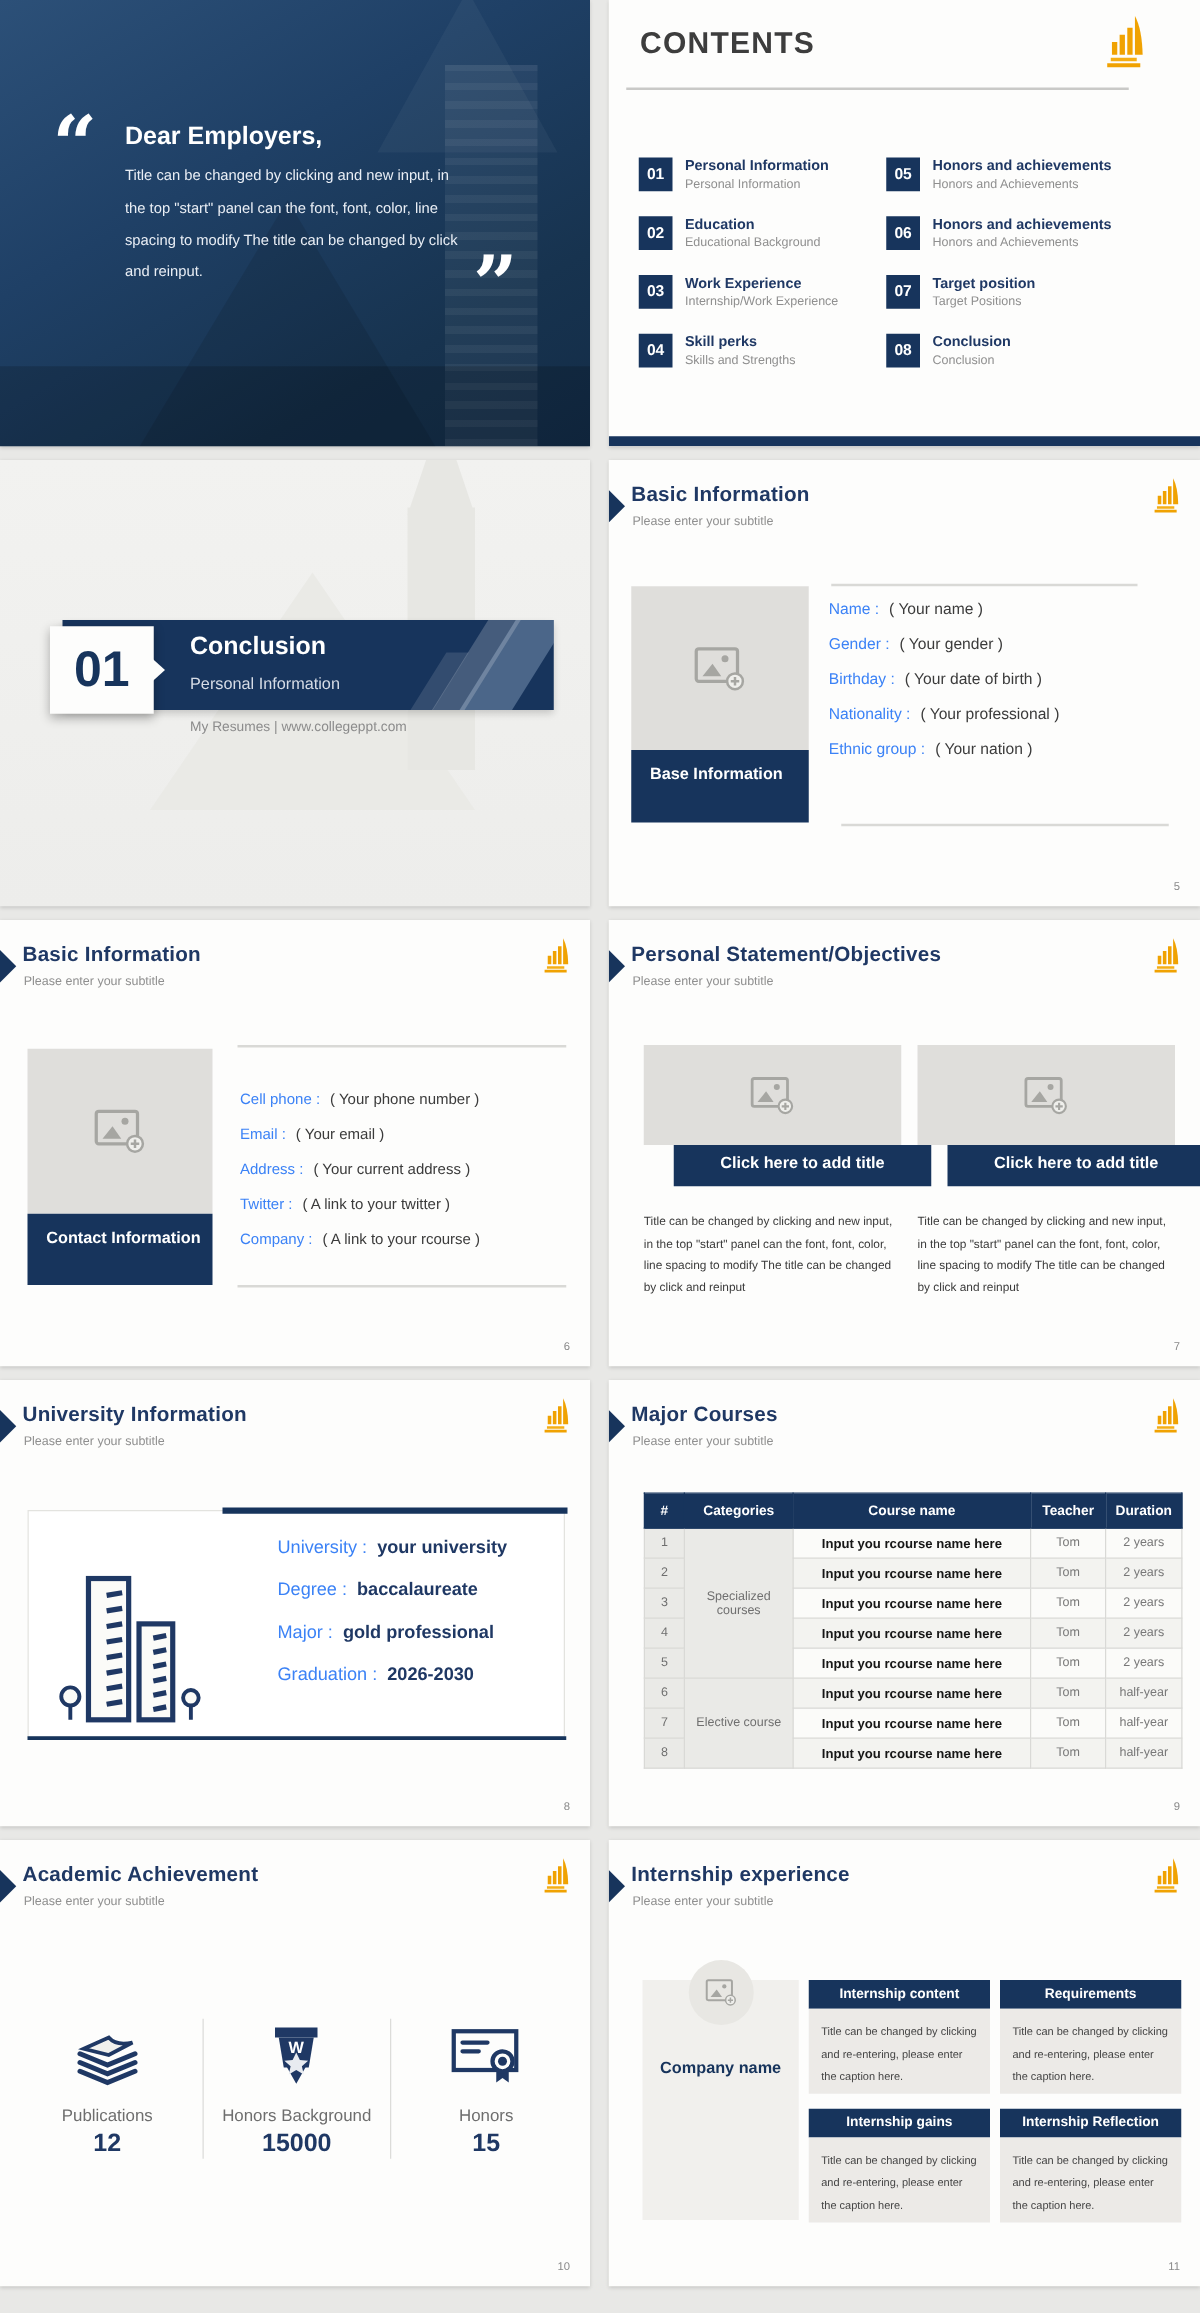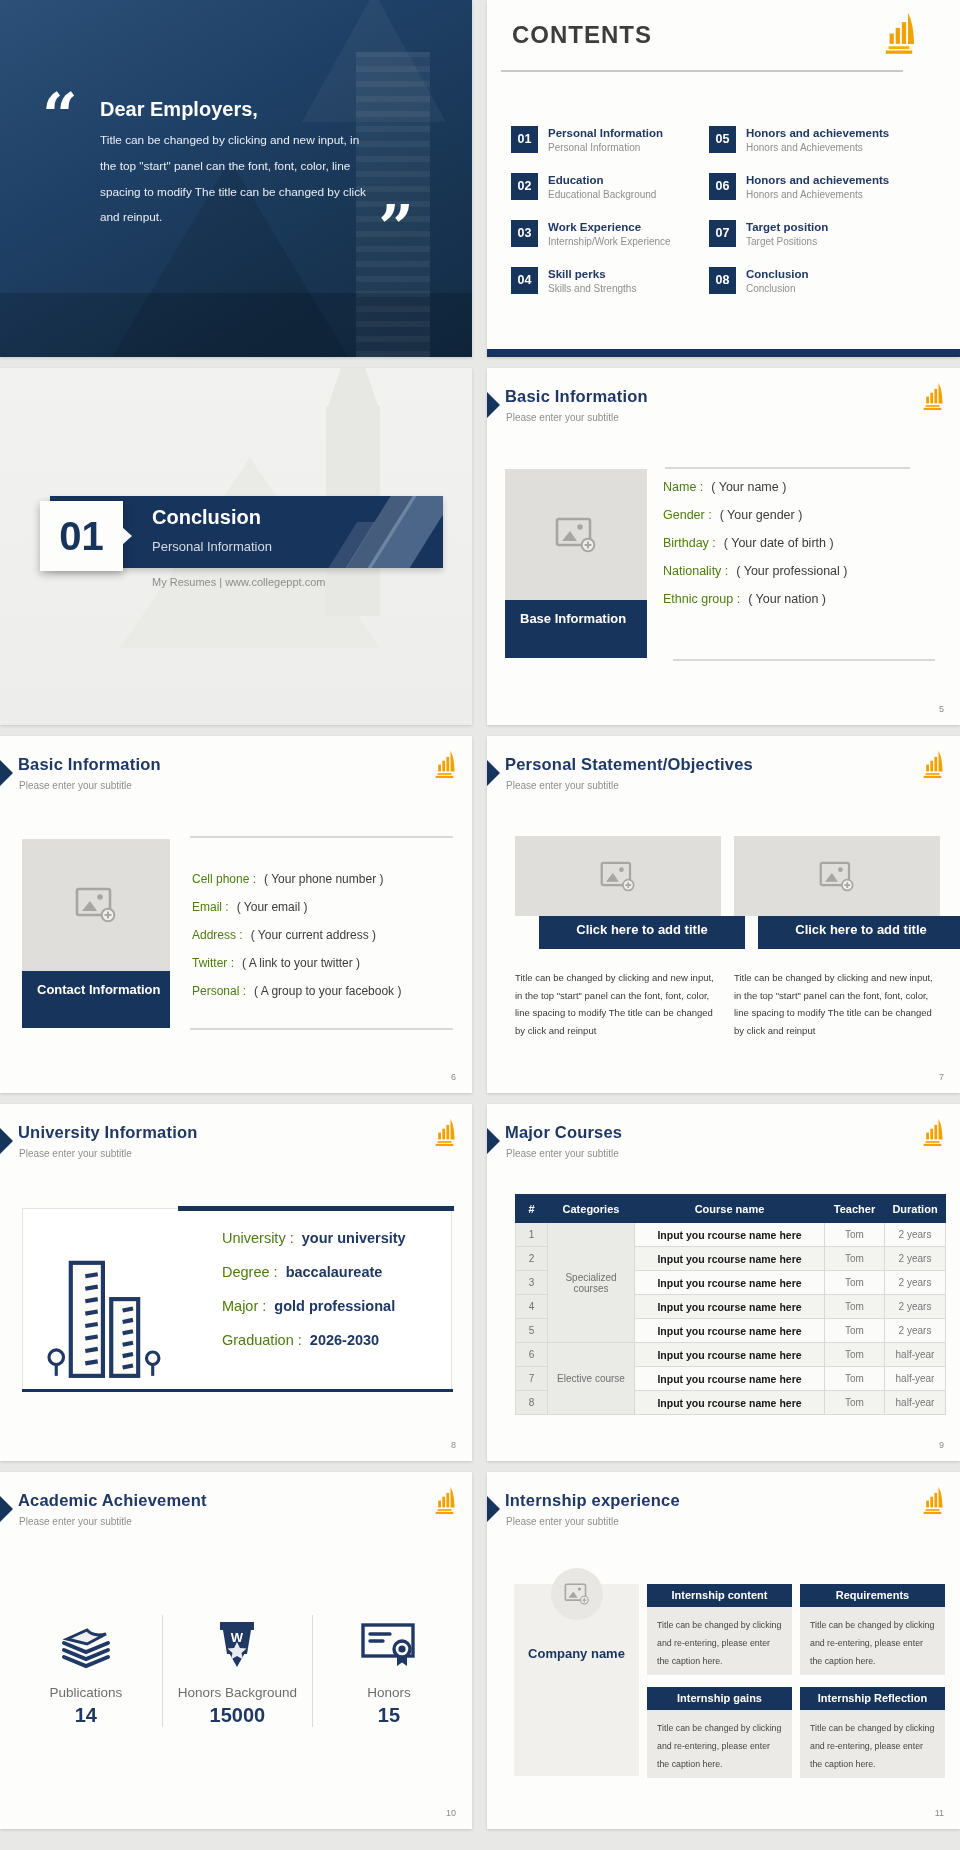--- a/index.html
+++ b/index.html
@@ -77,21 +77,21 @@
   .sec-sub { position:absolute; left:152px; top:171px; font-size:13px; color:#d6dce6; }
   .sec-footer { position:absolute; left:152px; top:208px; font-size:11px; color:#8c8c8c; }
 
   
   .ph-box { position:absolute; background:#dfdedb; display:flex; align-items:center; justify-content:center; }
   .ph-icon { width:42px; height:36px; }
   .navy-label { position:absolute; background:#17345c; color:#fff; font-size:13px; font-weight:bold;
     line-height:17px; padding:10px 0 0 15px; }
   .thin-line { position:absolute; height:2px; background:#d9d9d6; }
   .field-row { white-space:nowrap; font-size:12.5px; }
-  .field-label { color:#4d7c0f; }
+  .field-label { color:#3b82f6; }
   .field-value { color:#3b3b3b; margin-left:8px; }
   .fields-5 .field-row { margin-bottom:14px; }
 
   
   .st-card { position:absolute; top:100px; width:206px; }
   .st-ph { width:206px; height:80px; background:#dfdedb; display:flex; align-items:center; justify-content:center; }
   .st-bar { width:206px; height:33px; background:#17345c; color:#fff; font-size:13px; font-weight:bold;
     text-align:center; line-height:27px;margin-left:24px; }
   .st-caption { margin-top:20px; width:202px; font-size:9.5px; line-height:17.5px; color:#3a3a3a; }
 
@@ -319,21 +319,21 @@
       <svg class="ph-icon" viewBox="0 0 42 36">
           <use href="#sym-imgicon"></use>
         </svg>
     </div>
     <div class="navy-label" style="left:22px;top:235px;width:148px;height:57px">Contact Information</div>
     <div class="fields-5" style="position:absolute;left:192px;top:136px">
       <div class="field-row" style="font-size:12px"><span class="field-label">Cell phone :</span><span class="field-value">( Your phone number )</span></div>
       <div class="field-row" style="font-size:12px"><span class="field-label">Email :</span><span class="field-value">( Your email )</span></div>
       <div class="field-row" style="font-size:12px"><span class="field-label">Address :</span><span class="field-value">( Your current address )</span></div>
       <div class="field-row" style="font-size:12px"><span class="field-label">Twitter :</span><span class="field-value">( A link to your twitter )</span></div>
-      <div class="field-row" style="font-size:12px"><span class="field-label">Personal :</span><span class="field-value">( A group to your facebook )</span></div>
+      <div class="field-row" style="font-size:12px"><span class="field-label">Company :</span><span class="field-value">( A link to your rcourse )</span></div>
     </div>
     <div class="thin-line" style="left:190px;top:292px;width:263px"></div>
     <div class="pagenum">6</div>
   </div>
 
   <div class="slide">
     <span class="hdr-arrow"></span>
     <div class="hdr-title">Personal Statement/Objectives</div>
     <div class="hdr-sub">Please enter your subtitle</div>
     <svg class="logo-sm" viewBox="0 0 36 46">
@@ -468,21 +468,21 @@
     <div class="hdr-sub">Please enter your subtitle</div>
     <svg class="logo-sm" viewBox="0 0 36 46">
         <use href="#sym-logo"></use>
       </svg>
     <div class="ach-wrap">
       <div class="ach-col">
         <svg class="ach-icon" viewBox="0 0 60 48">
             <use href="#sym-books"></use>
           </svg>
         <div class="ach-label">Publications</div>
-        <div class="ach-value">14</div>
+        <div class="ach-value">12</div>
       </div>
       <div class="ach-col mid">
         <svg class="ach-icon" viewBox="0 0 60 48">
             <use href="#sym-medal"></use>
           </svg>
         <div class="ach-label">Honors Background</div>
         <div class="ach-value">15000</div>
       </div>
       <div class="ach-col">
         <svg class="ach-icon" viewBox="0 0 60 50">

